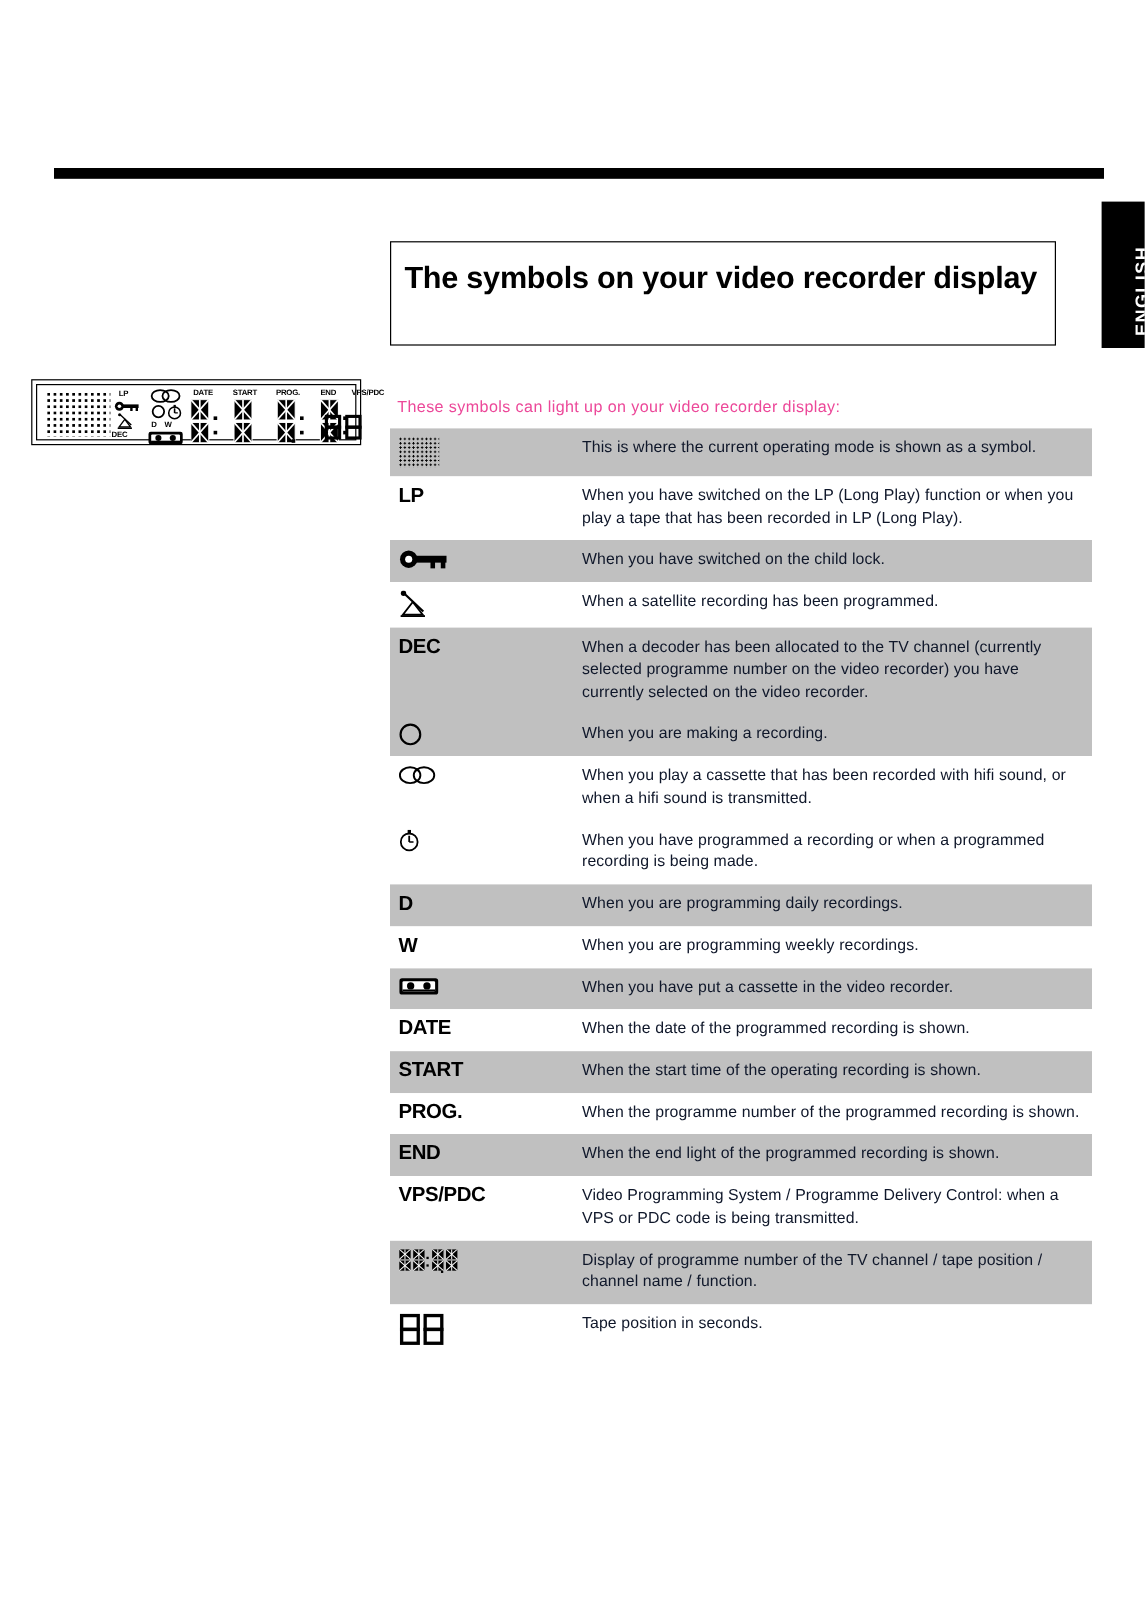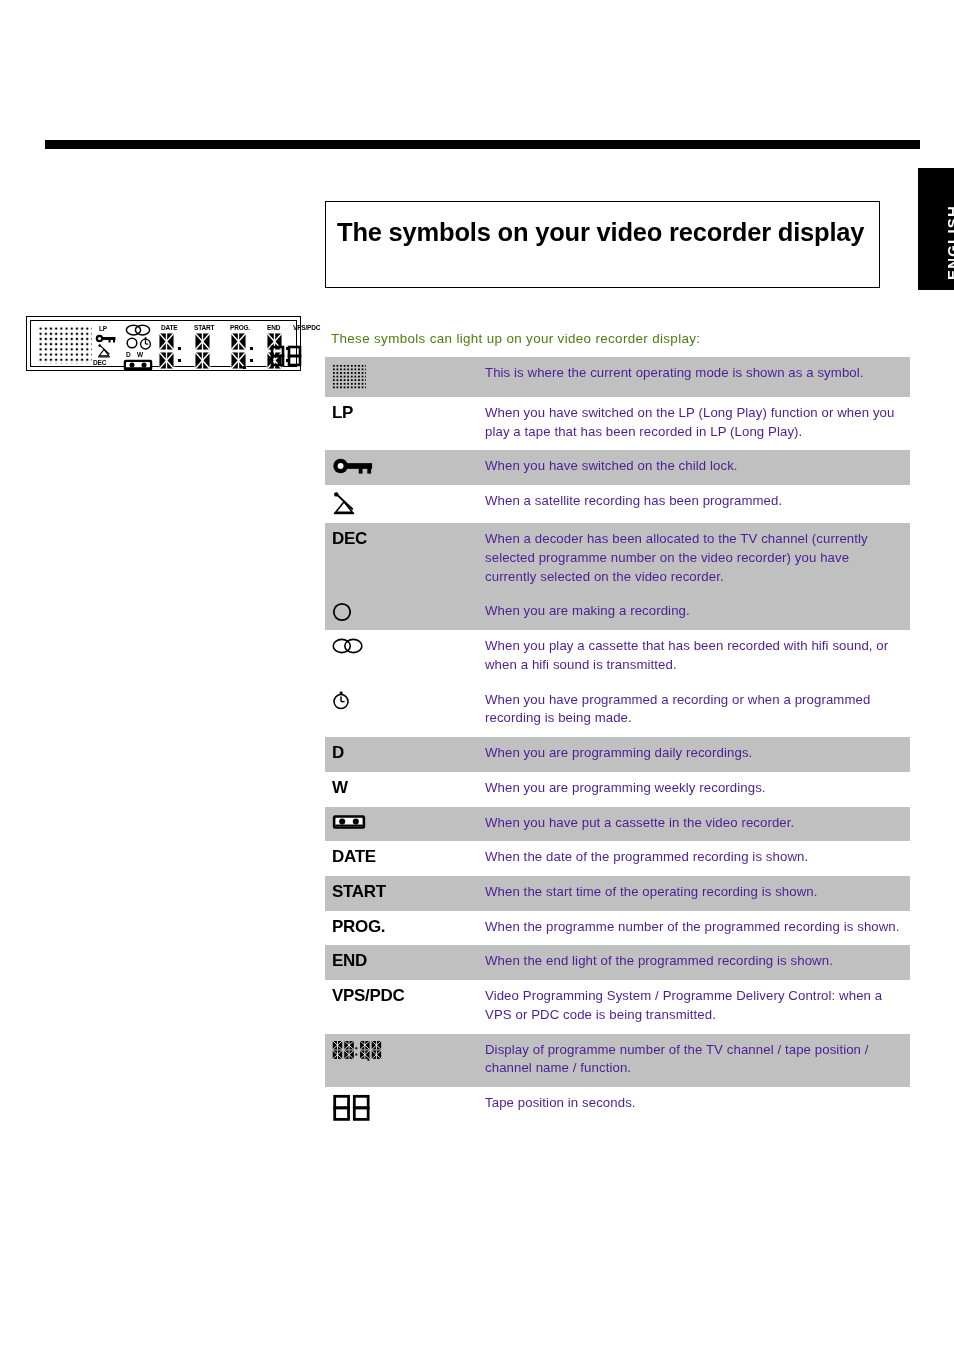--- a/index.html
+++ b/index.html
@@ -105,21 +105,21 @@
     font-family: "Liberation Sans", sans-serif;
   }
 
   
   .intro {
     position: absolute;
     left: 331px;
     top: 331px;
     font-size: 13.4px;
     letter-spacing: 0.35px;
-    color: #4d7c0f;
+    color: #ec4899;
   }
 
   
   .sym-table {
     position: absolute;
     left: 325px;
     top: 357px;
     width: 585px;
   }
   .sym-row {
@@ -137,21 +137,21 @@
     box-sizing: border-box;
     min-height: 26px;
     display: flex;
     align-items: flex-start;
   }
   .sym-desc {
     flex: 1 1 auto;
     padding: 7px 8px 9px 0;
     font-size: 13.2px;
     line-height: 1.42;
-    color: #4c1d95;
+    color: #0f172a;
     letter-spacing: 0.1px;
   }
   .sym-text {
     font-size: 17px;
     font-weight: bold;
     line-height: 1;
     letter-spacing: -0.3px;
   }
 
   

